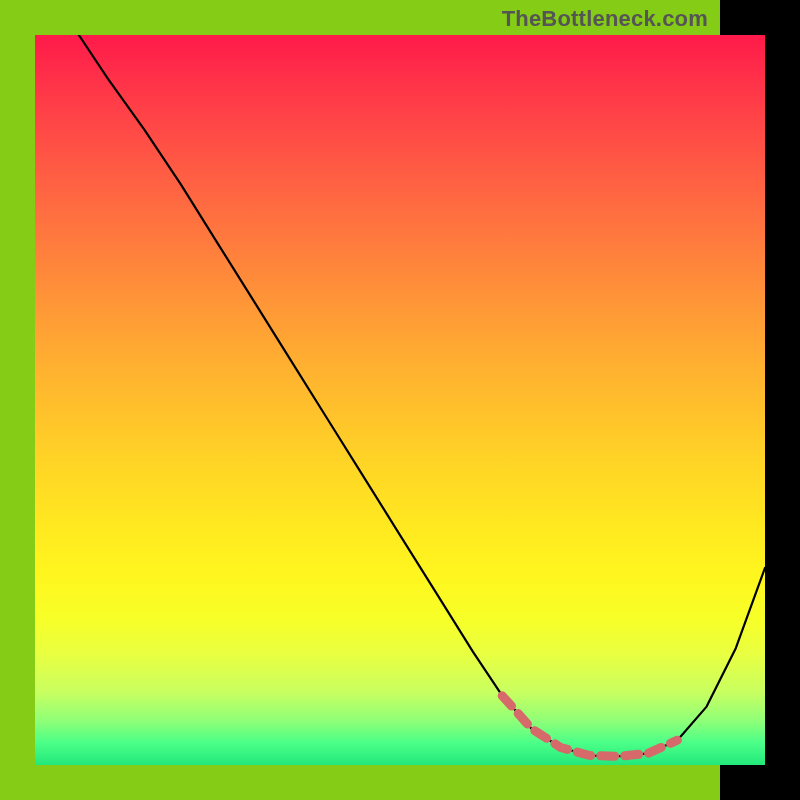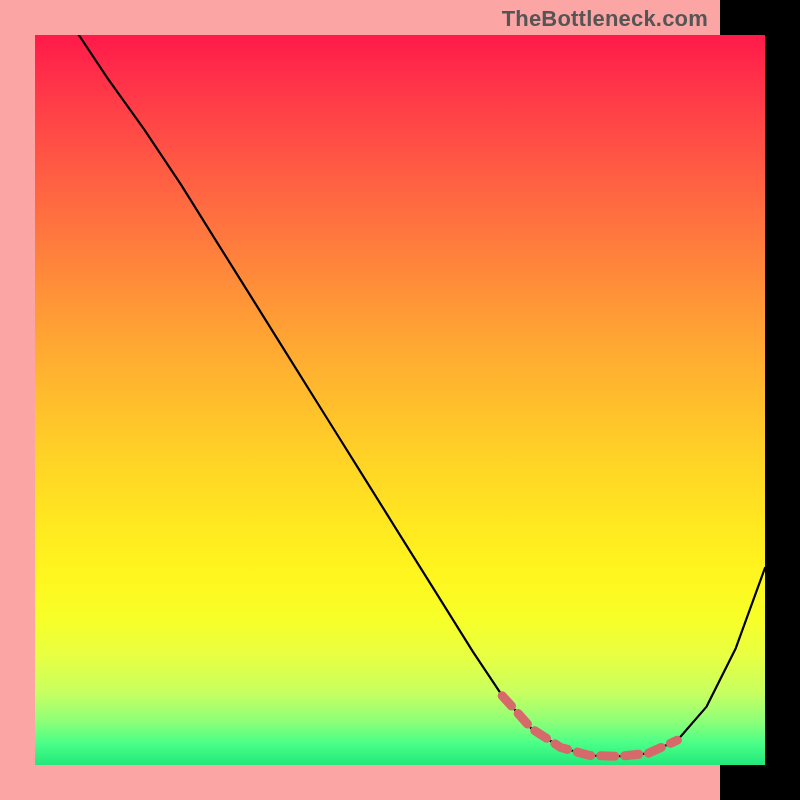--- a/index.html
+++ b/index.html
@@ -1,17 +1,17 @@
 <!DOCTYPE html>
 <html><head>
 <meta charset="utf-8">
 <style>
   * { margin: 0; padding: 0; box-sizing: border-box; }
   html, body { width: 800px; height: 800px; background: #000; overflow: hidden; }
-  .container { position: relative; width: 720px; height: 800px; background: #fca5a5; }
+  .container { position: relative; width: 720px; height: 800px; background: #84cc16; }
   .watermark {
     position: absolute;
     top: 6px;
     right: 12px;
     font-family: Arial, Helvetica, sans-serif;
     font-size: 22px;
     font-weight: 600;
     color: #555;
     letter-spacing: 0.2px;
   }

